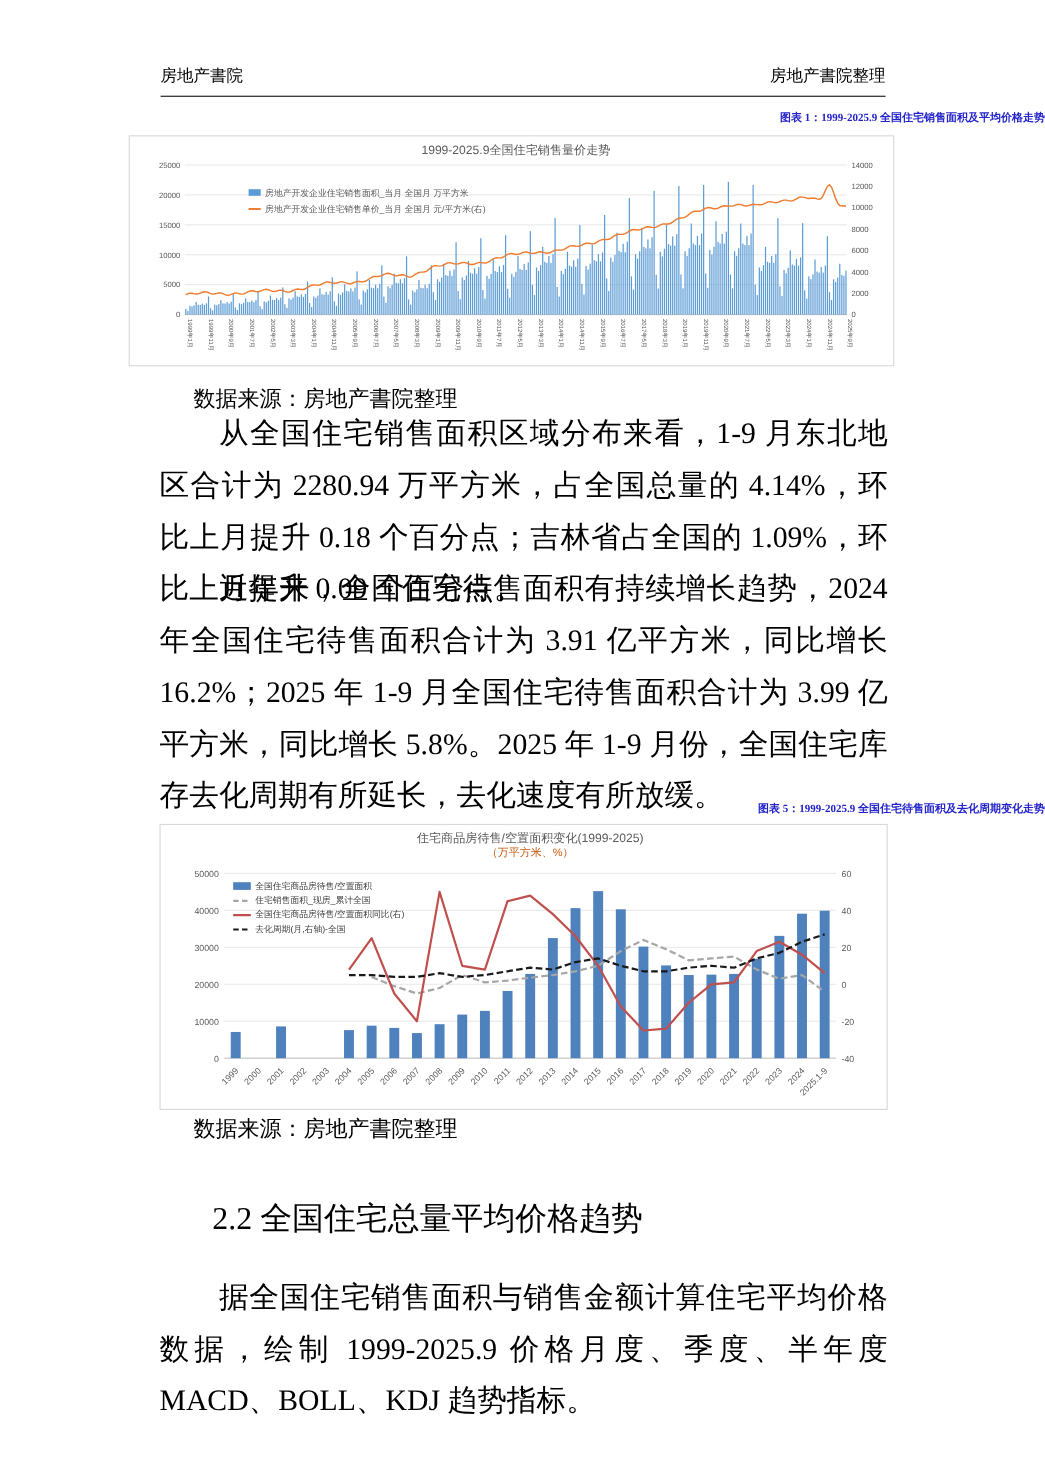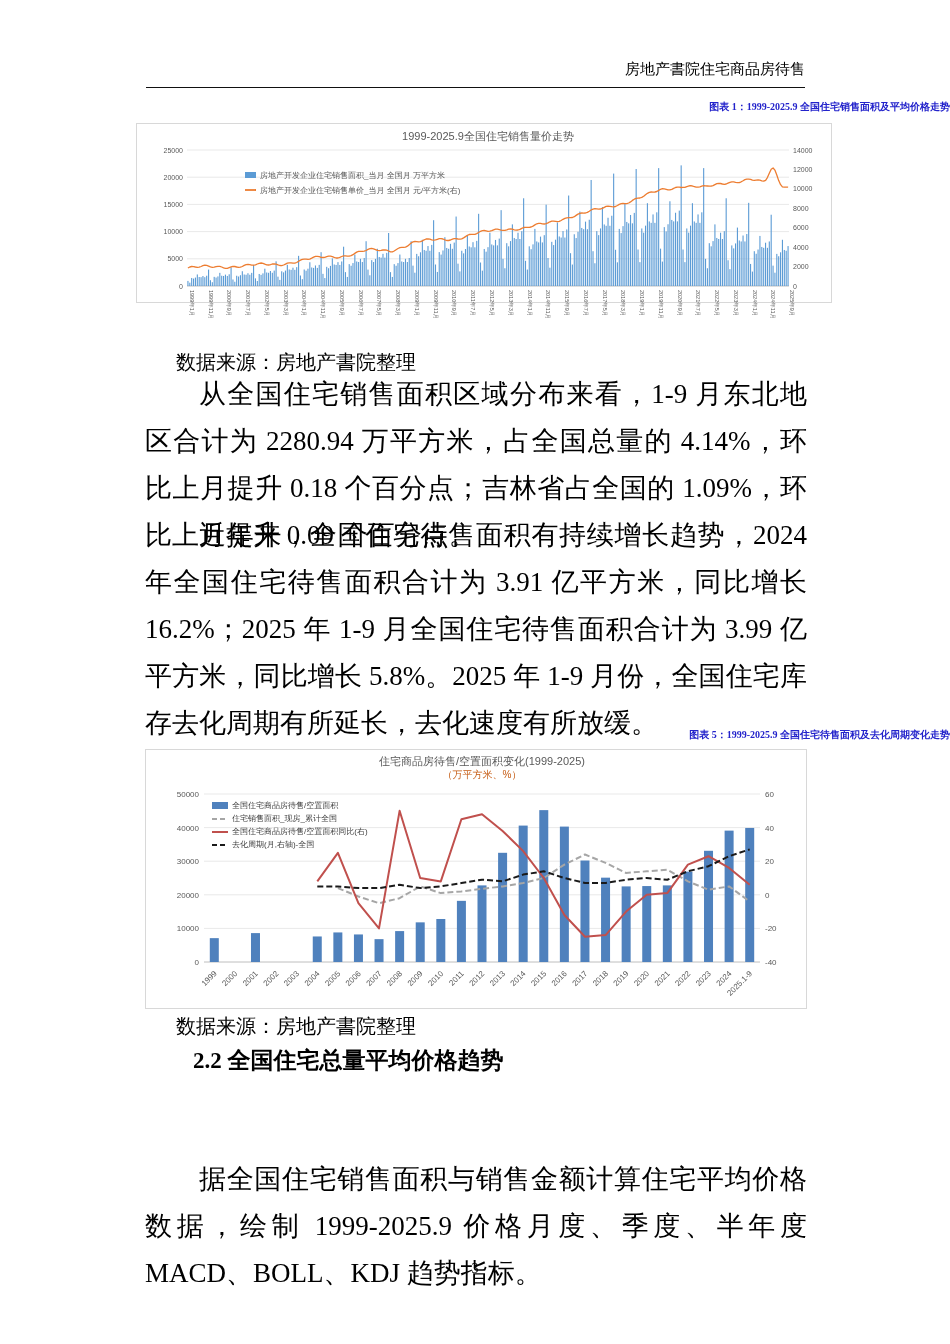--- a/index.html
+++ b/index.html
@@ -1,42 +1,42 @@
 <!DOCTYPE html>
 <html><head>
 <meta charset="utf-8">
 <style>
   *{margin:0;padding:0;box-sizing:border-box}
   html,body{width:950px;height:1344px;background:#ffffff}
   body{position:relative;font-family:"Liberation Serif","DejaVu Serif",serif;color:#000;overflow:hidden}
-  .header{position:absolute;left:146px;right:145px;top:60px;display:flex;justify-content:flex-end;font-size:15px}
+  .header{position:absolute;left:146px;right:145px;top:60px;display:flex;justify-content:space-between;font-size:15px}
   .rule{position:absolute;left:146px;right:145px;top:87px;border-top:1.6px solid #111}
   .fig-caption{position:absolute;left:0;width:950px;text-align:right;font-size:10px;font-weight:bold;color:#2323CB}
   .cap1{top:100px}
   .cap2{top:728px}
   .chart-box{position:absolute;border:1px solid #D8D8D8;background:#fff}
-  .box1{left:136px;top:123px;width:696px;height:180px}
+  .box1{left:117px;top:123px;width:696px;height:210px}
   .box2{left:145px;top:749px;width:662px;height:260px}
   .source{position:absolute;font-size:20px}
   .src1{left:176px;top:349px}
   .src2{left:176px;top:1013px}
   .body{position:absolute;left:145px;width:662px;font-size:27px;line-height:47px;text-align:justify;text-indent:2em}
   .p1{top:371px}
   .p2{top:512px}
   .p3{top:1156px}
-  .section-heading{position:absolute;left:193px;top:1045px;font-size:23px;font-weight:bold}
+  .section-heading{position:absolute;left:193px;top:1088px;font-size:29px;font-weight:normal}
   .page-number{position:absolute;left:0;width:950px;top:1261px;text-align:center;font-size:14px}
   svg text{font-family:"Liberation Sans","DejaVu Sans",sans-serif}
 </style>
 </head>
 <body>
 
 <div class="header">
   <span>房地产書院</span>
-  <span>住宅商品房待售</span>
+  <span>房地产書院整理</span>
 </div>
 <div class="rule"></div>
 
 <div class="fig-caption cap1">图表 1：1999-2025.9 全国住宅销售面积及平均价格走势</div>
 <div class="chart-box box1">
   <svg viewBox="0 0 694 220" width="694" height="220">
       <line x1="50" y1="26" x2="652" y2="26" stroke="#E0E0E0" stroke-width="0.7"></line>
       <text x="46" y="28.5" text-anchor="end" font-size="7" fill="#595959">25000</text>
       <line x1="50" y1="53.19999999999999" x2="652" y2="53.19999999999999" stroke="#E0E0E0" stroke-width="0.7"></line>
       <text x="46" y="55.69999999999999" text-anchor="end" font-size="7" fill="#595959">20000</text>

